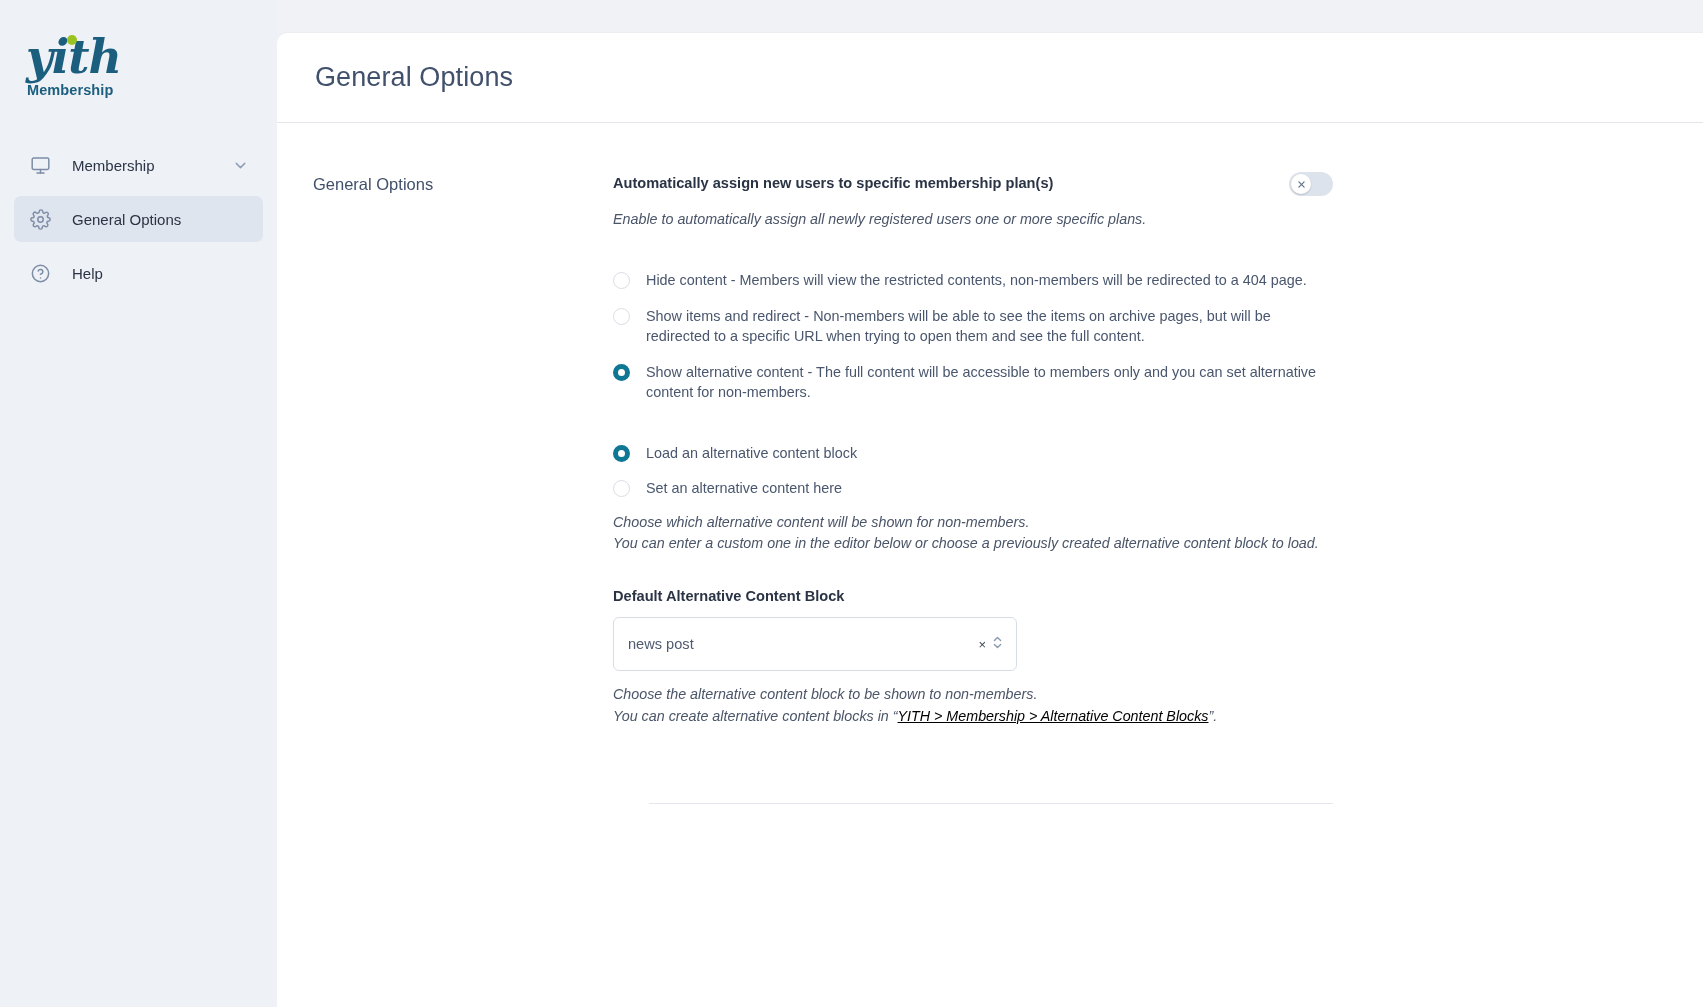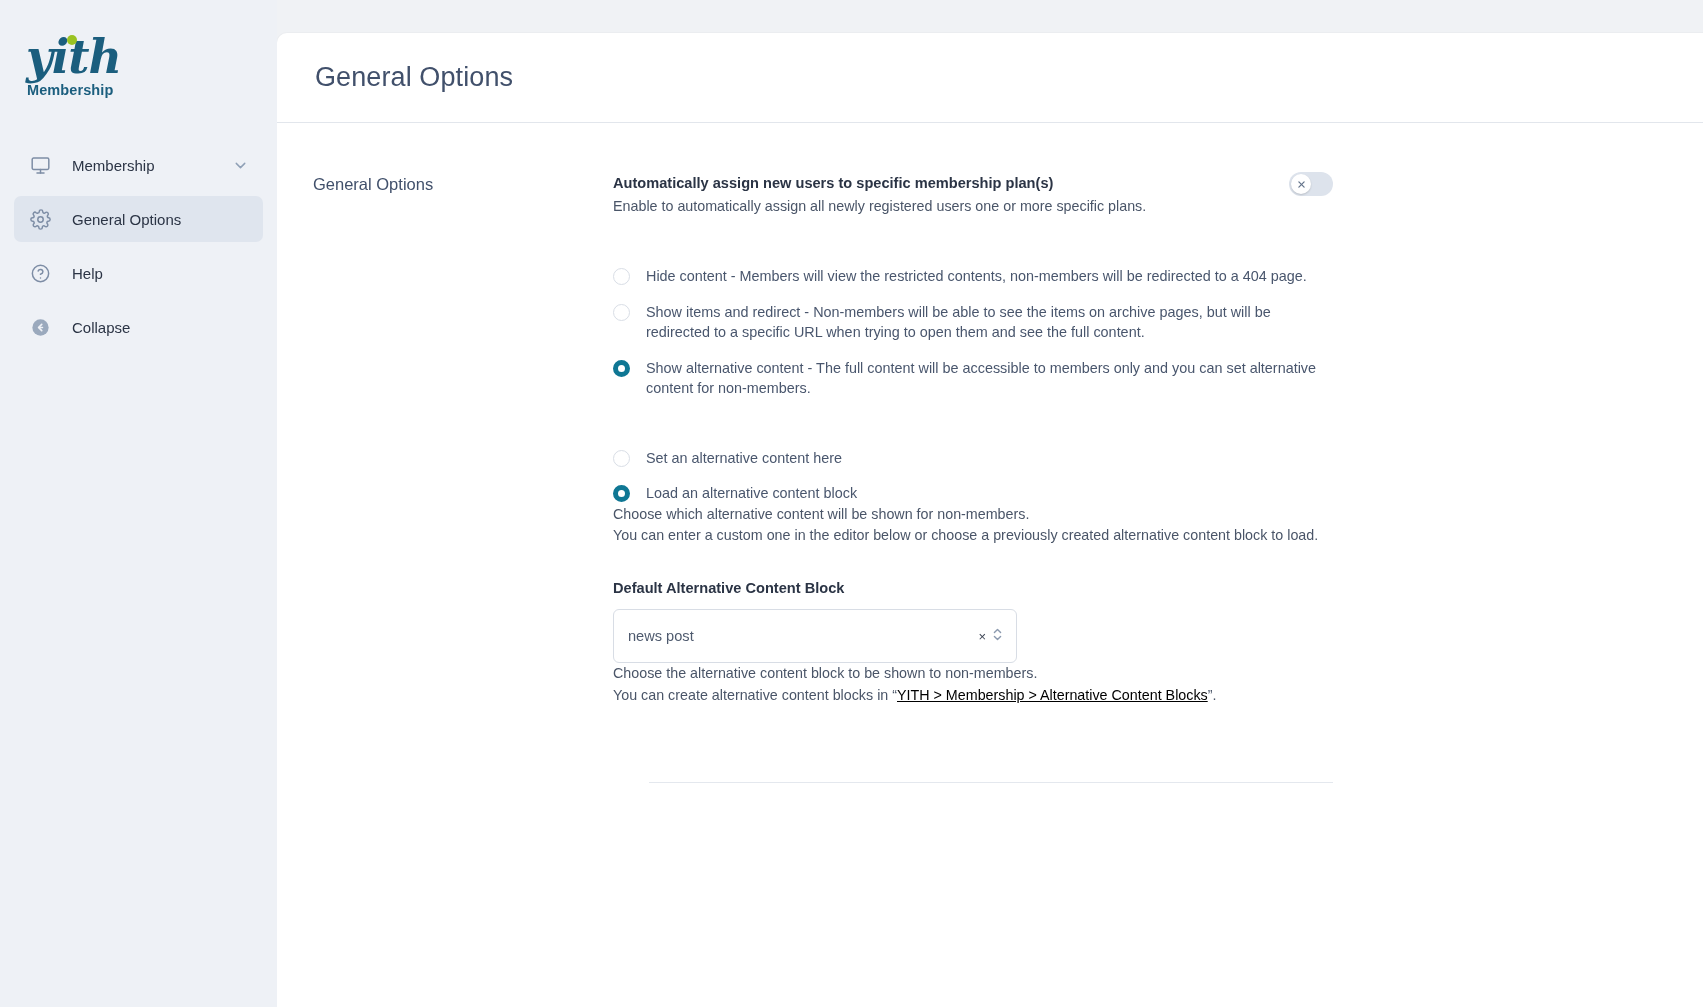--- a/index.html
+++ b/index.html
@@ -138,20 +138,22 @@
     font-size: 14.6px;
     font-weight: 700;
     color: #2b3445;
     line-height: 1.45;
     padding-top: 2px;
   }
   .field-desc {
     font-size: 14.3px;
     color: #4a5568;
     line-height: 1.5;
+    margin-top: 13px;
+    font-style: italic;
   }
 
   
   .toggle {
     width: 44px; height: 24px;
     border-radius: 14px;
     position: relative;
     flex: 0 0 44px;
     cursor: pointer;
     margin-top: 1px;
@@ -166,21 +168,21 @@
     background: #fff;
     box-shadow: 0 1px 2px rgba(0,0,0,.16);
     display: flex; align-items: center; justify-content: center;
   }
   .toggle.off .knob { left: 2px; }
   .toggle.on  .knob { right: 2px; }
   .toggle.off .knob svg { stroke: #64748b; }
   .toggle.on  .knob svg { stroke: #7ba31d; }
 
   
-  .radio-group { margin-top: 15px; }
+  .radio-group { margin-top: 6px; }
   .radio-row {
     display: flex;
     align-items: flex-start;
     gap: 16px;
     margin-bottom: 15px;
     cursor: pointer;
   }
   .radio-row:last-child { margin-bottom: 0; }
   .radio {
     flex: 0 0 17px;
@@ -302,30 +304,20 @@
         <span class="ico">
           <svg width="21" height="21" viewBox="0 0 24 24" fill="none" stroke="currentColor" stroke-width="1.7" stroke-linecap="round" stroke-linejoin="round">
             <circle cx="12" cy="12" r="9.3"></circle>
             <path d="M9.3 9.2a2.8 2.8 0 0 1 5.44.93c0 1.87-2.8 2.8-2.8 2.8"></path>
             <line x1="12" y1="17.1" x2="12.01" y2="17.1"></line>
           </svg>
         </span>
         <span class="lbl">Help</span>
       </div>
 
-      <div class="nav-item">
-        <span class="ico">
-          <svg width="21" height="21" viewBox="0 0 24 24">
-            <circle cx="12" cy="12" r="9.3" fill="#9aa9bd"></circle>
-            <path d="M13.4 8.4 9.8 12l3.6 3.6" fill="none" stroke="#eef1f6" stroke-width="1.9" stroke-linecap="round" stroke-linejoin="round"></path>
-            <line x1="14.2" y1="12" x2="10" y2="12" stroke="#eef1f6" stroke-width="1.9" stroke-linecap="round"></line>
-          </svg>
-        </span>
-        <span class="lbl">Collapse</span>
-      </div>
 
     </nav>
   </aside>
 
   <main class="main">
     <div class="panel">
 
       <div class="panel-header">
         <h1>General Options</h1>
       </div>
@@ -373,27 +365,27 @@
 
             </div>
           </div>
 
           <div class="spacer-lg"></div>
 
           <div class="field-row">
             <div class="radio-group">
 
               <label class="radio-row">
+                <span class="radio checked"></span>
+                <span class="radio-label">Load an alternative content block</span>
+              </label>
+
+              <label class="radio-row">
                 <span class="radio"></span>
                 <span class="radio-label">Set an alternative content here</span>
-              </label>
-
-              <label class="radio-row">
-                <span class="radio checked"></span>
-                <span class="radio-label">Load an alternative content block</span>
               </label>
 
             </div>
             <div class="field-desc">
               <span>Choose which alternative content will be shown for non-members.</span><br>
               <span>You can enter a custom one in the editor below or choose a previously created alternative content block to load.</span>
             </div>
           </div>
 
           <div class="spacer-lg"></div>

